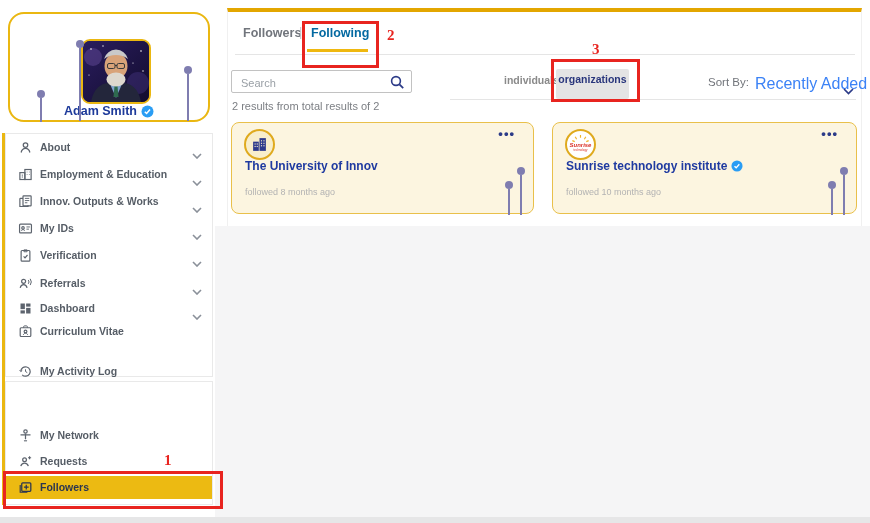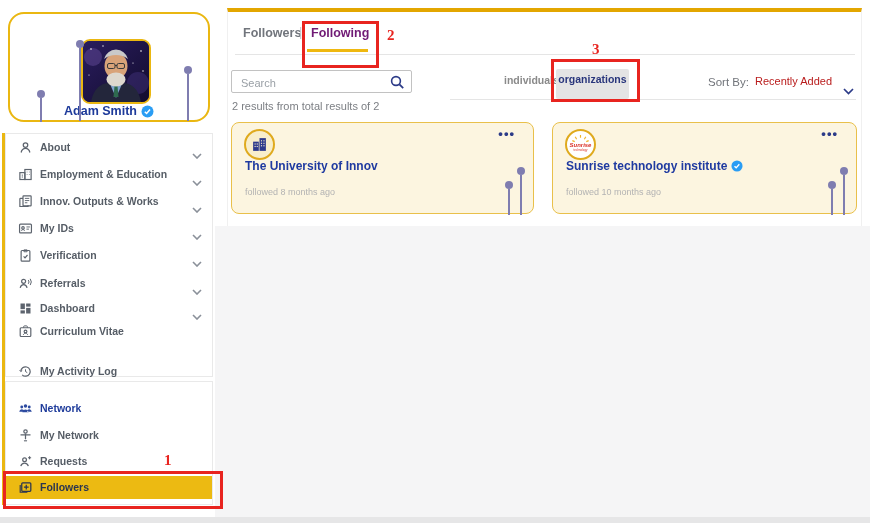--- a/index.html
+++ b/index.html
@@ -41,21 +41,21 @@
   .search-box{position:absolute;left:231px;top:70px;width:181px;height:23px;border:1px solid #c2c2c2;
               border-radius:2px;background:#fff;box-sizing:border-box;}
   .search-box input{position:absolute;left:7px;top:1px;width:145px;height:19px;border:none;outline:none;
               font-family:"Liberation Sans",sans-serif;font-size:11px;color:#555;background:transparent;}
   .search-box input::placeholder{color:#9aa0a6;}
   .search-ic{position:absolute;right:6px;top:4px;}
   .filter-ind{position:absolute;left:504px;top:74px;font-size:10.5px;font-weight:bold;color:#8a8a8a;cursor:pointer;}
   .filter-org{position:absolute;left:556px;top:69px;width:73px;height:30px;background:#e4e4e4;border-radius:2px;
               font-size:10.5px;font-weight:bold;color:#29367c;text-align:center;line-height:21px;cursor:pointer;}
   .sort-label{position:absolute;left:708px;top:76px;font-size:11.5px;color:#71747a;}
-  .sort-value{position:absolute;left:755px;top:75px;font-size:11px;color:#b91c1c;cursor:pointer;}
+  .sort-value{position:absolute;left:755px;top:75px;font-size:16px;color:#3b82f6;cursor:pointer;}
   .sort-chev{position:absolute;left:843px;top:81px;cursor:pointer;}
   .results{position:absolute;left:232px;top:100px;font-size:11px;font-weight:normal;color:#7c7f84;}
   
   .card{position:absolute;top:122px;width:303px;height:92px;background:#fcf5e0;border:1.5px solid #e9c04a;
         border-radius:8px;box-sizing:border-box;cursor:pointer;}
   .avatar{position:absolute;left:12px;top:6px;width:27px;height:27px;border-radius:50%;
           border:2px solid #dfaa1e;background:#f8eecb;display:flex;align-items:center;justify-content:center;overflow:hidden;}
   .card-menu{position:absolute;right:12px;top:2px;border:none;background:none;font-size:13px;font-weight:bold;
              letter-spacing:1px;color:#2c3b88;cursor:pointer;font-family:"Liberation Sans",sans-serif;}
   .card-name{position:absolute;left:13px;top:36px;font-size:12px;font-weight:bold;color:#1f3aa0;
@@ -257,31 +257,20 @@
           <path d="M4.5 12l-2-2.2M4.5 12l2.3-1.9" stroke-width="1.5"></path>
           <path d="M12 8.5V12l2.8 1.8" stroke-width="1.6"></path>
             </svg>
           </span>
         <span class="mlabel">My Activity Log</span>
       </div>
     </nav>
 
     <nav class="side-panel panel2">
 
-      <div class="mrow blue" style="top:17px;">
-        <span class="micon">
-          <svg width="15" height="15" viewBox="0 0 24 24" fill="#2d4ba0">
-          <circle cx="6" cy="9.5" r="2.3"></circle>
-              <circle cx="18" cy="9.5" r="2.3"></circle>
-              <circle cx="12" cy="8" r="2.8"></circle>
-          <path d="M2 17c.6-2.6 2-4 4-4 1 0 1.9.4 2.6 1.1L9.5 17zM22 17c-.6-2.6-2-4-4-4-1 0-1.9.4-2.6 1.1L14.5 17zM7 18c.8-3 2.6-4.4 5-4.4s4.2 1.4 5 4.4z"></path>
-            </svg>
-          </span>
-        <span class="mlabel">Network</span>
-      </div>
 
       <div class="mrow" style="top:44px;">
         <span class="micon">
           <svg width="15" height="15" viewBox="0 0 24 24" fill="none" stroke="#5d646e" stroke-width="2">
           <circle cx="12" cy="5.5" r="2.7"></circle>
               <path d="M4 11h16"></path>
               <path d="M12 9v9"></path>
               <path d="M9.5 20.5h5" stroke-width="1.7"></path>
             </svg>
           </span>
@@ -309,21 +298,21 @@
           </span>
         <span class="mlabel">Followers</span>
       </div>
     </nav>
   </aside>
 
   <main class="main-panel"></main>
 
   <span class="tab" style="left:243px;top:26px;color:#71757c;">Followers</span>
   <span class="abs" style="left:299px;top:24px;font-size:13px;color:#c3c6cb;">|</span>
-  <span class="tab" style="left:311px;top:26px;color:#701a75;">Following</span>
+  <span class="tab" style="left:311px;top:26px;color:#0369a1;">Following</span>
   <div class="tab-underline"></div>
   <div class="hline" style="left:235px;top:54px;width:620px;"></div>
 
   <div class="search-box">
     <input type="text" placeholder="Search" style="">
     <span class="search-ic">
       <svg width="15" height="15" viewBox="0 0 15 15">
           <circle cx="6" cy="6" r="4.4" fill="none" stroke="#2c3b88" stroke-width="1.6"></circle>
       <line x1="9.4" y1="9.4" x2="13.2" y2="13.2" stroke="#2c3b88" stroke-width="1.8"></line>
         </svg>

